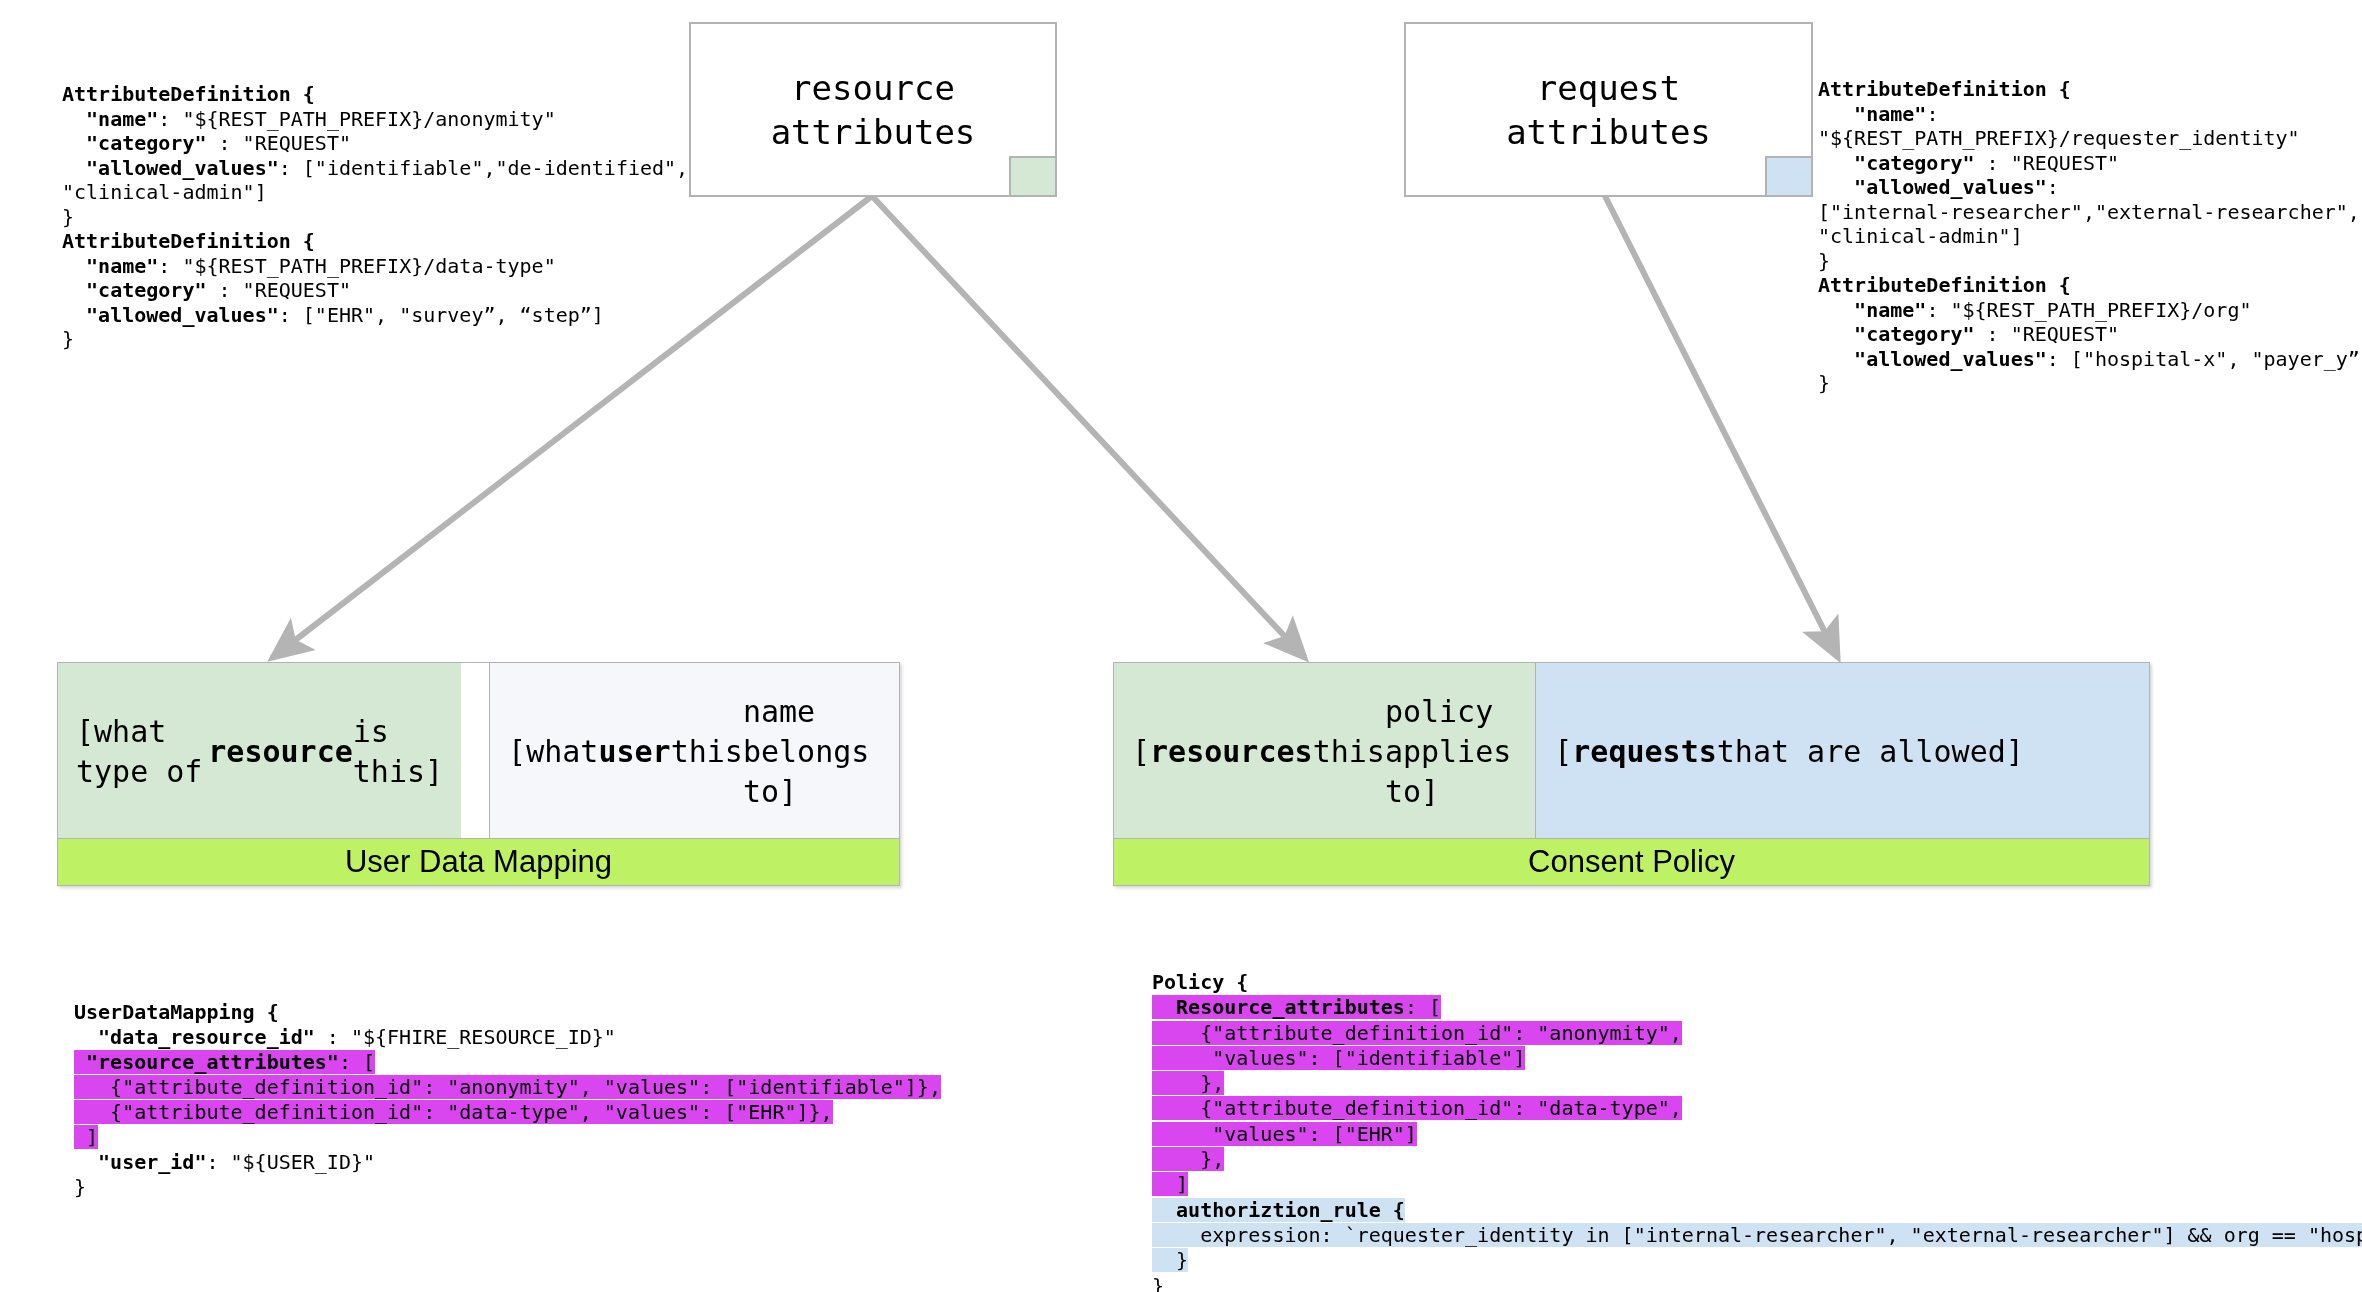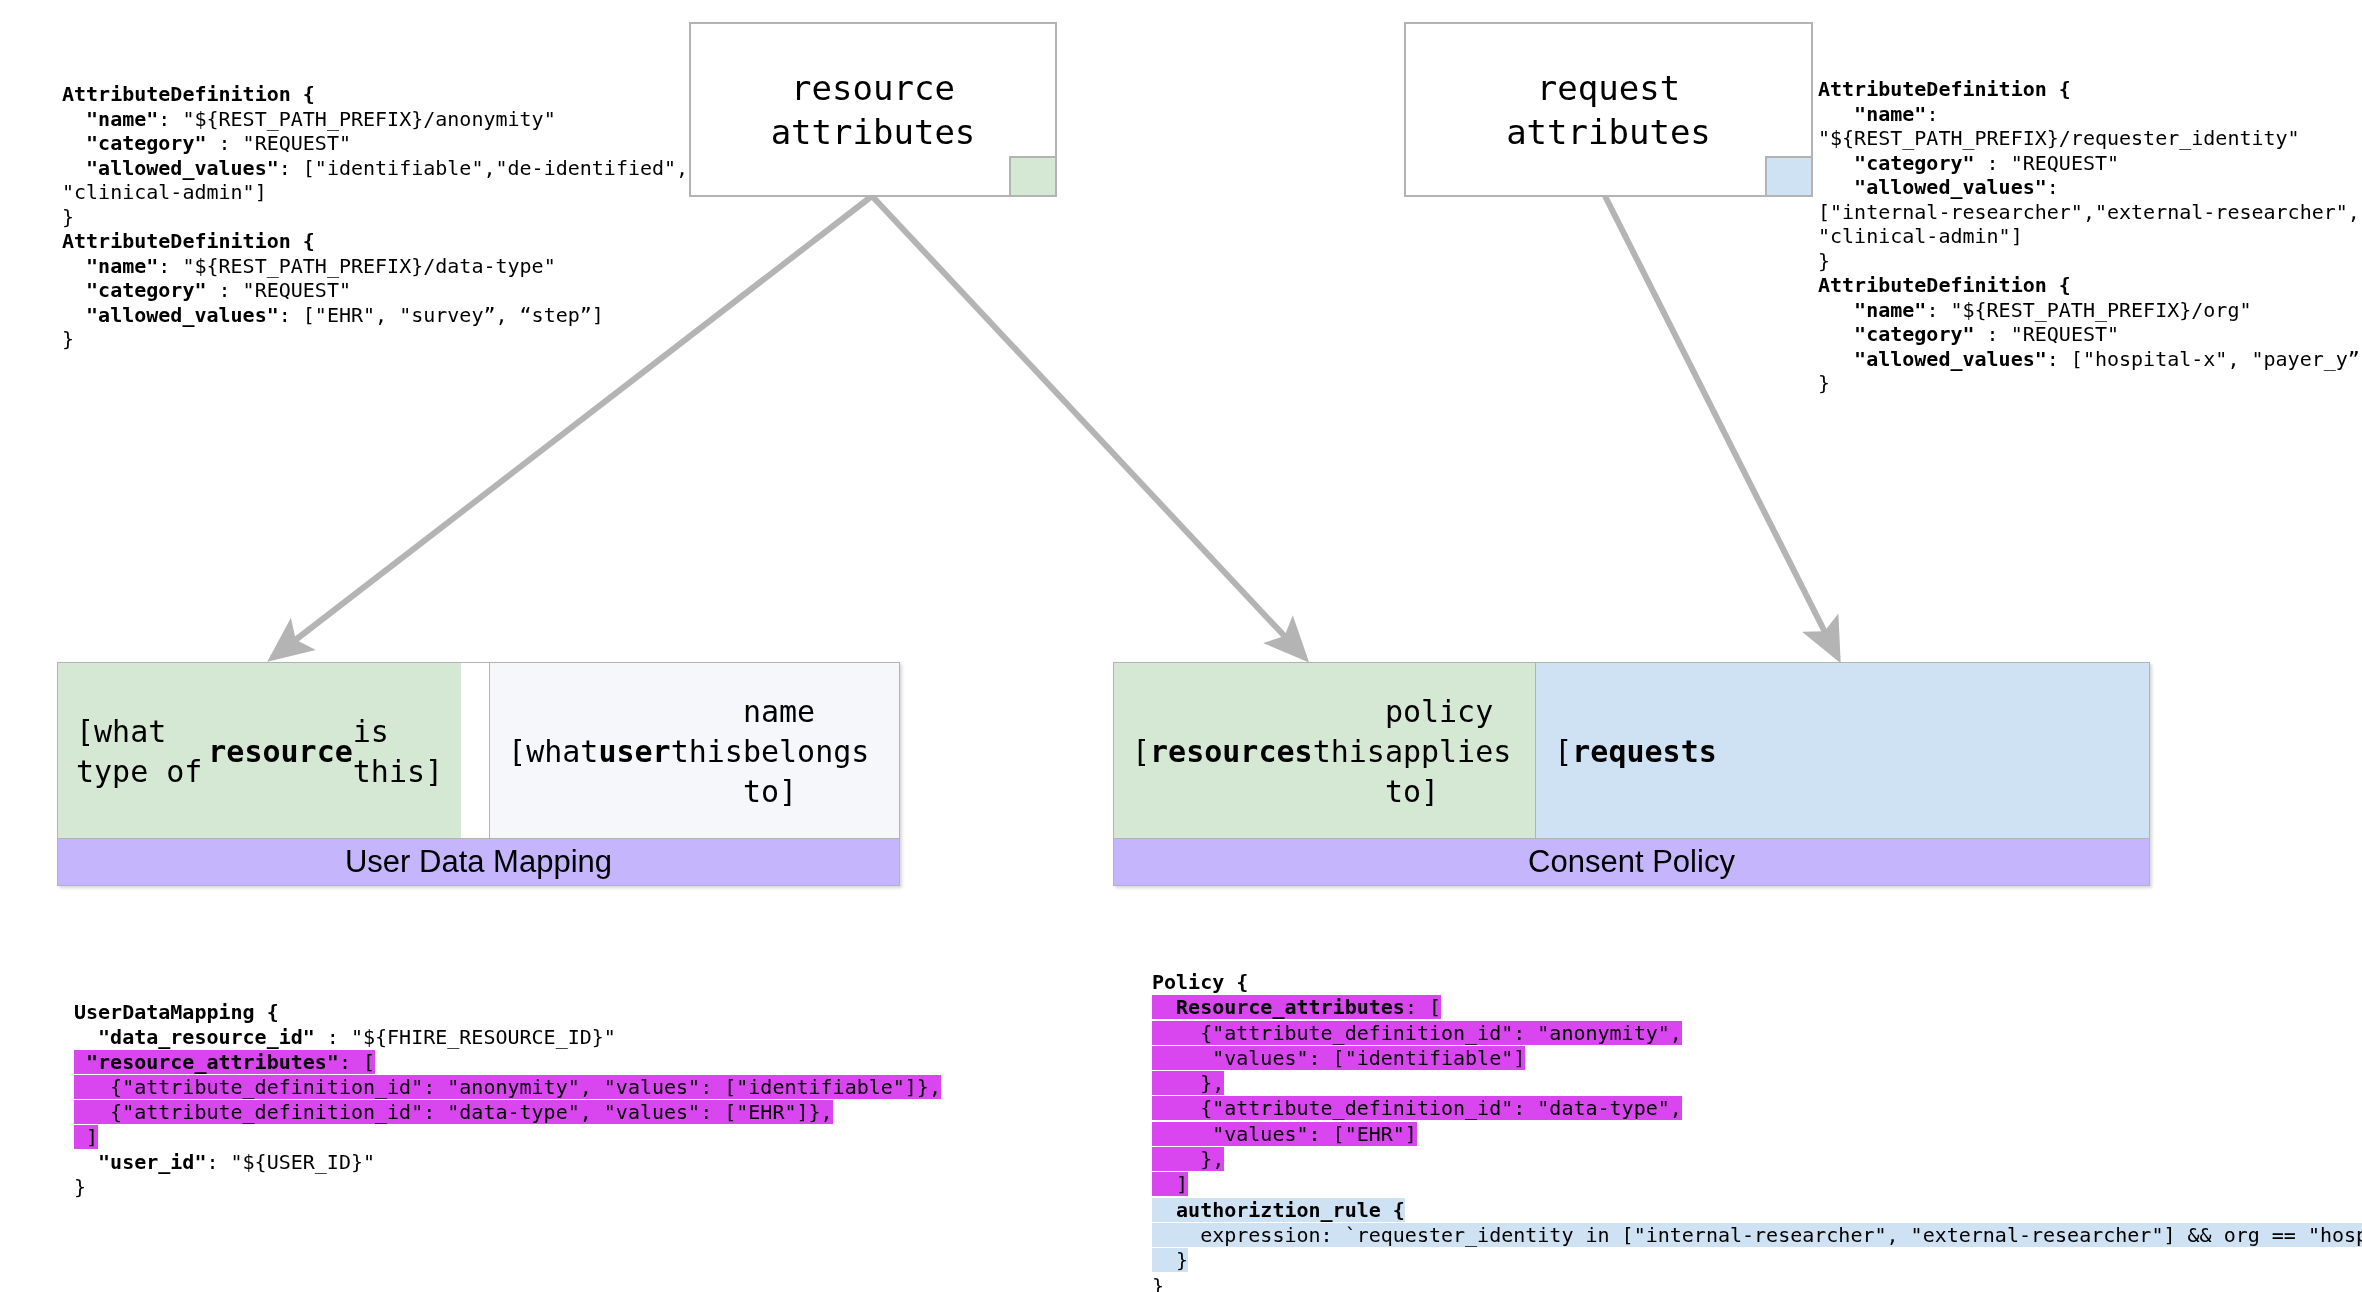--- a/index.html
+++ b/index.html
@@ -86,21 +86,21 @@
     align-items: center;
     padding: 0 18px;
     font-family: "DejaVu Sans Mono", monospace;
     color: #000000;
     white-space: pre-line;
     overflow: hidden;
   }
   .entity .label-bar {
     position: absolute;
     left: 0; right: 0; bottom: 0;
-    background: #c4b5fd;
+    background: #bef264;
     border-top: 1px solid #b3b3b3;
     display: flex;
     align-items: center;
     justify-content: center;
     font-family: "Liberation Sans", sans-serif;
     font-size: 31px;
     color: #000000;
   }
   .sep { border-left: 1px solid #b3b3b3; }
 </style>
@@ -144,21 +144,21 @@
       <div class="cell sep" style="width:425px; height:178px; font-size:30px; line-height:40px; background:#f5f7fa;"><span>[what </span><span class="b">user</span><span> this</span><br><span>name belongs to]</span></div>
     </div>
     <div class="label-bar" style="height:46px;">
       <span>User Data Mapping</span>
     </div>
   </div>
 
   <div class="entity" style="left:1113px; top:662px; width:1037px; height:224px;">
     <div class="cells" style="height:178px;">
       <div class="cell" style="width:422px; height:178px; font-size:30px; line-height:40px; background:#d5e8d4;"><span>[</span><span class="b">resources</span><span> this</span><br><span>policy applies to]</span></div>
-      <div class="cell sep" style="width:615px; height:178px; font-size:30px; line-height:40px; background:#cfe2f3;"><span>[</span><span class="b">requests</span></div>
+      <div class="cell sep" style="width:615px; height:178px; font-size:30px; line-height:40px; background:#cfe2f3;"><span>[</span><span class="b">requests</span><span> that are allowed]</span></div>
     </div>
     <div class="label-bar" style="height:46px;">
       <span>Consent Policy</span>
     </div>
   </div>
 
   <div class="codeblock" style="left:74px; top:1000px; line-height:25px;"><span class="ln"><span><span class="b">UserDataMapping {</span></span></span><span class="ln"><span><span class="b">  "data_resource_id"</span><span> : "${FHIRE_RESOURCE_ID}"</span></span></span><span class="ln"><span class="hl-green"><span class="b"> "resource_attributes"</span><span>: [</span></span></span><span class="ln"><span class="hl-green"><span>   {"attribute_definition_id": "anonymity", "values": ["identifiable"]},</span></span></span><span class="ln"><span class="hl-green"><span>   {"attribute_definition_id": "data-type", "values": ["EHR"]},</span></span></span><span class="ln"><span class="hl-green"><span> ]</span></span></span><span class="ln"><span><span class="b">  "user_id"</span><span>: "${USER_ID}"</span></span></span><span class="ln"><span><span>}</span></span></span></div>
 
   <div class="codeblock" style="left:1152px; top:970px; line-height:25.3px;"><span class="ln"><span><span class="b">Policy {</span></span></span><span class="ln"><span class="hl-green"><span class="b">  Resource_attributes</span><span>: [</span></span></span><span class="ln"><span class="hl-green"><span>    {"attribute_definition_id": "anonymity",</span></span></span><span class="ln"><span class="hl-green"><span>     "values": ["identifiable"]</span></span></span><span class="ln"><span class="hl-green"><span>    },</span></span></span><span class="ln"><span class="hl-green"><span>    {"attribute_definition_id": "data-type",</span></span></span><span class="ln"><span class="hl-green"><span>     "values": ["EHR"]</span></span></span><span class="ln"><span class="hl-green"><span>    },</span></span></span><span class="ln"><span class="hl-green"><span>  ]</span></span></span><span class="ln"><span class="hl-blue"><span class="b">  authoriztion_rule {</span></span></span><span class="ln"><span class="hl-blue"><span>    expression: `requester_identity in ["internal-researcher", "external-researcher"] &amp;&amp; org == "hospital-x"`</span></span></span><span class="ln"><span class="hl-blue"><span>  }</span></span></span><span class="ln"><span><span>}</span></span></span></div>
 

